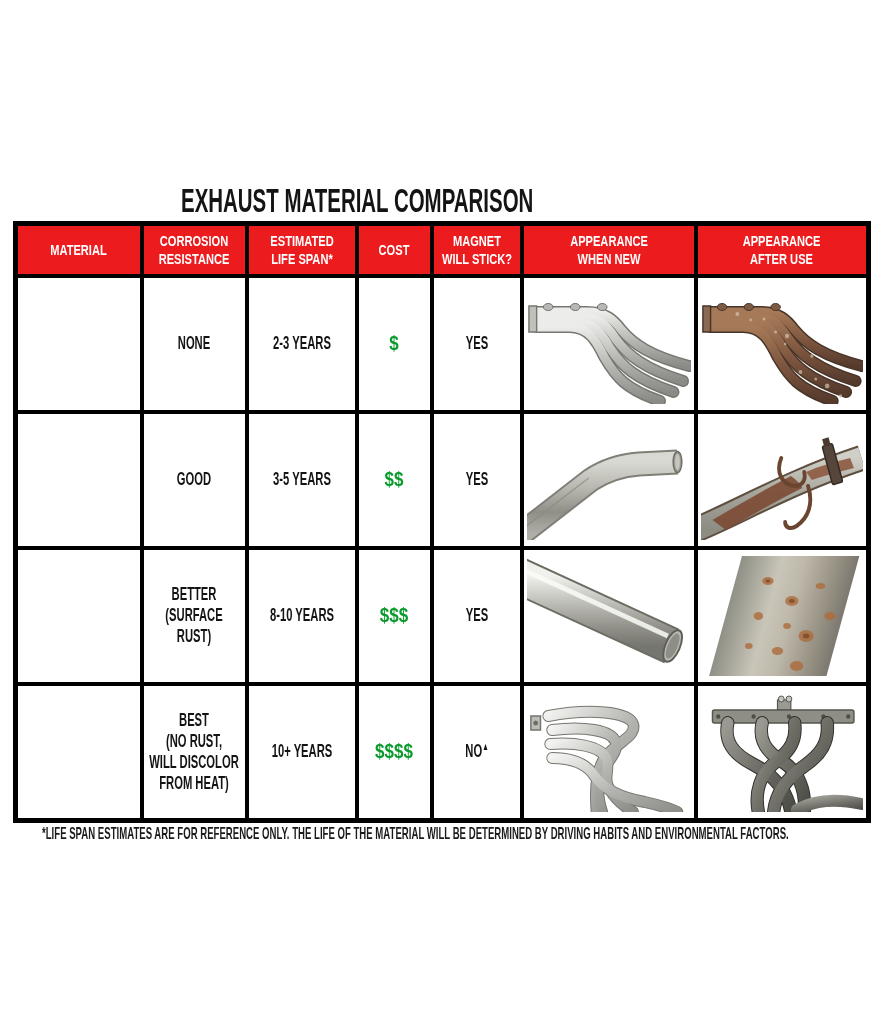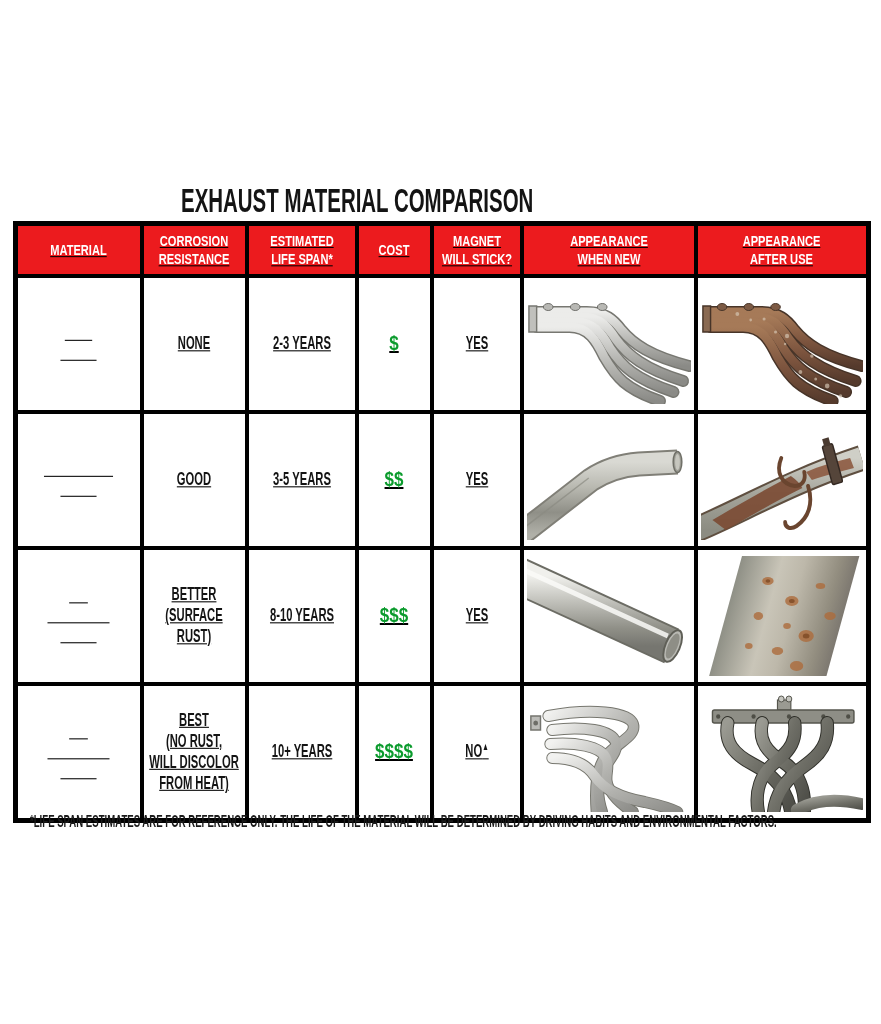--- a/index.html
+++ b/index.html
@@ -4,40 +4,40 @@
 <style>
   html,body{margin:0;padding:0;background:#ffffff;}
   body{width:881px;height:1024px;font-family:"Liberation Sans","DejaVu Sans",sans-serif;}
   .page{position:relative;width:881px;height:1024px;background:#ffffff;overflow:hidden;}
 
   .title-row{position:absolute;top:182px;left:0;width:714px;text-align:center;margin:0;}
   .title-txt{display:inline-block;font-size:33px;font-weight:700;color:var(--title-black,#141414);
     white-space:nowrap;transform:scale(0.62,1);transform-origin:center;letter-spacing:0px;}
 
   table.cmp{position:absolute;top:221px;left:13px;width:853px;border-collapse:collapse;table-layout:fixed;
-    border:5px solid var(--border-black,#000);text-decoration:underline;}
+    border:5px solid var(--border-black,#000);}
   .cmp th,.cmp td{border:4px solid var(--border-black,#000);padding:0;text-align:center;vertical-align:middle;overflow:visible;}
   .cmp thead th{background:var(--header-red,#ec1b1e);height:48px;}
   .cmp tbody td{height:126px;background:#ffffff;}
 
   
   .fit{position:relative;width:200%;left:-50%;text-align:center;white-space:pre;font-weight:700;line-height:1.18;}
   th .fit{color:#ffffff;font-size:15px;transform:scale(0.74,1.02);transform-origin:center;}
   td .fit{color:#141414;font-size:17px;transform:scale(0.66,1.05);transform-origin:center;}
   td.mat{background:var(--material-blue,#1a10a8);}
   td.mat .fit{color:#ffffff;font-size:16px;transform:scale(0.70,1.05);}
   td.cost .fit{color:var(--cost-green,#0b9b2d);font-size:20px;transform:scale(0.85,1);}
   sup.tri{font-size:10px;vertical-align:7px;}
 
   td.photo{padding:3px;}
   .photo-box{width:100%;height:120px;}
   .photo-box svg{display:block;width:100%;height:120px;}
 
   .notes{position:absolute;top:812px;left:30px;width:830px;}
-  .notes p{margin:0;height:25px;}
+  .notes p{margin:12px;height:25px;}
   .notewrap{display:inline-block;white-space:nowrap;font-size:15px;font-weight:700;color:#1a1a1a;
     transform:scale(0.64,1.1);transform-origin:left center;}
   .note2 .marker{font-size:10px;vertical-align:5px;}
 </style>
 </head>
 <body>
 
 <div class="page">
 
   <h1 class="title-row"><span class="title-txt">EXHAUST MATERIAL COMPARISON</span></h1>

